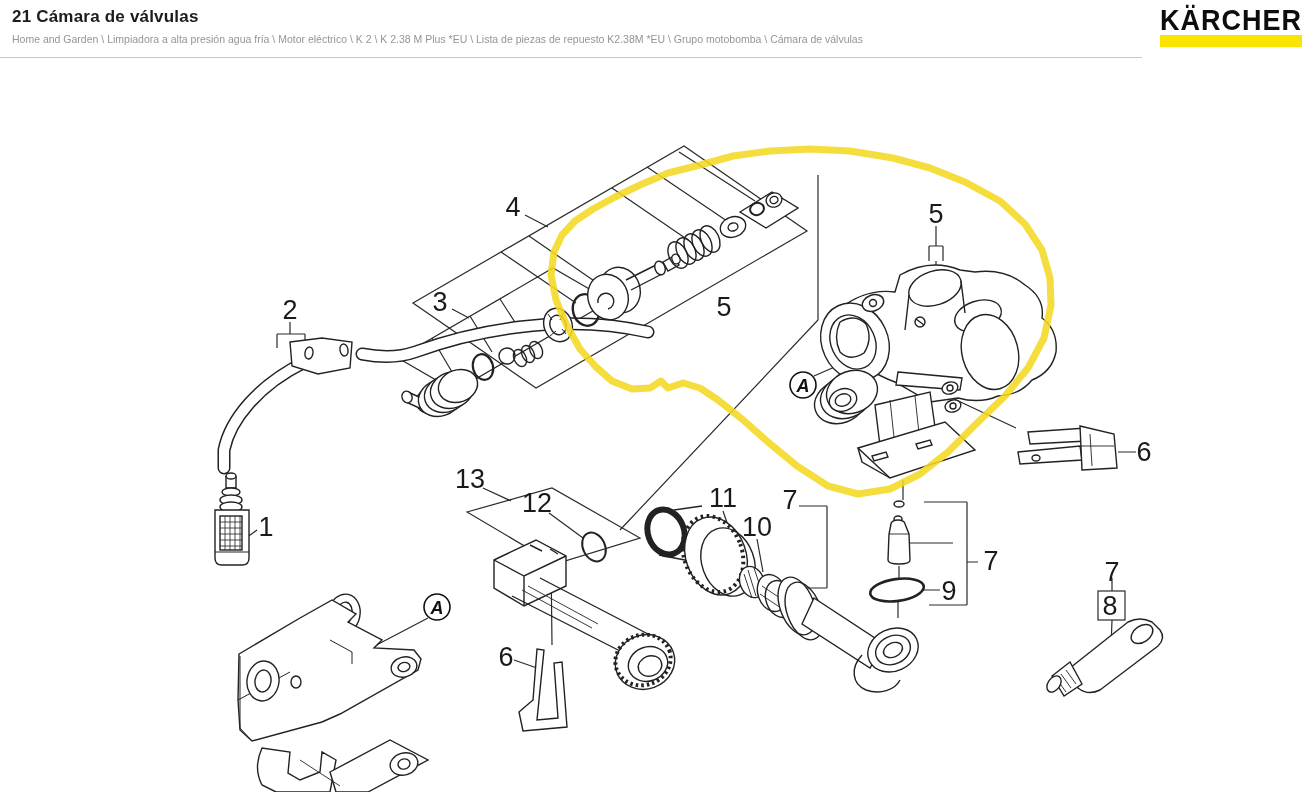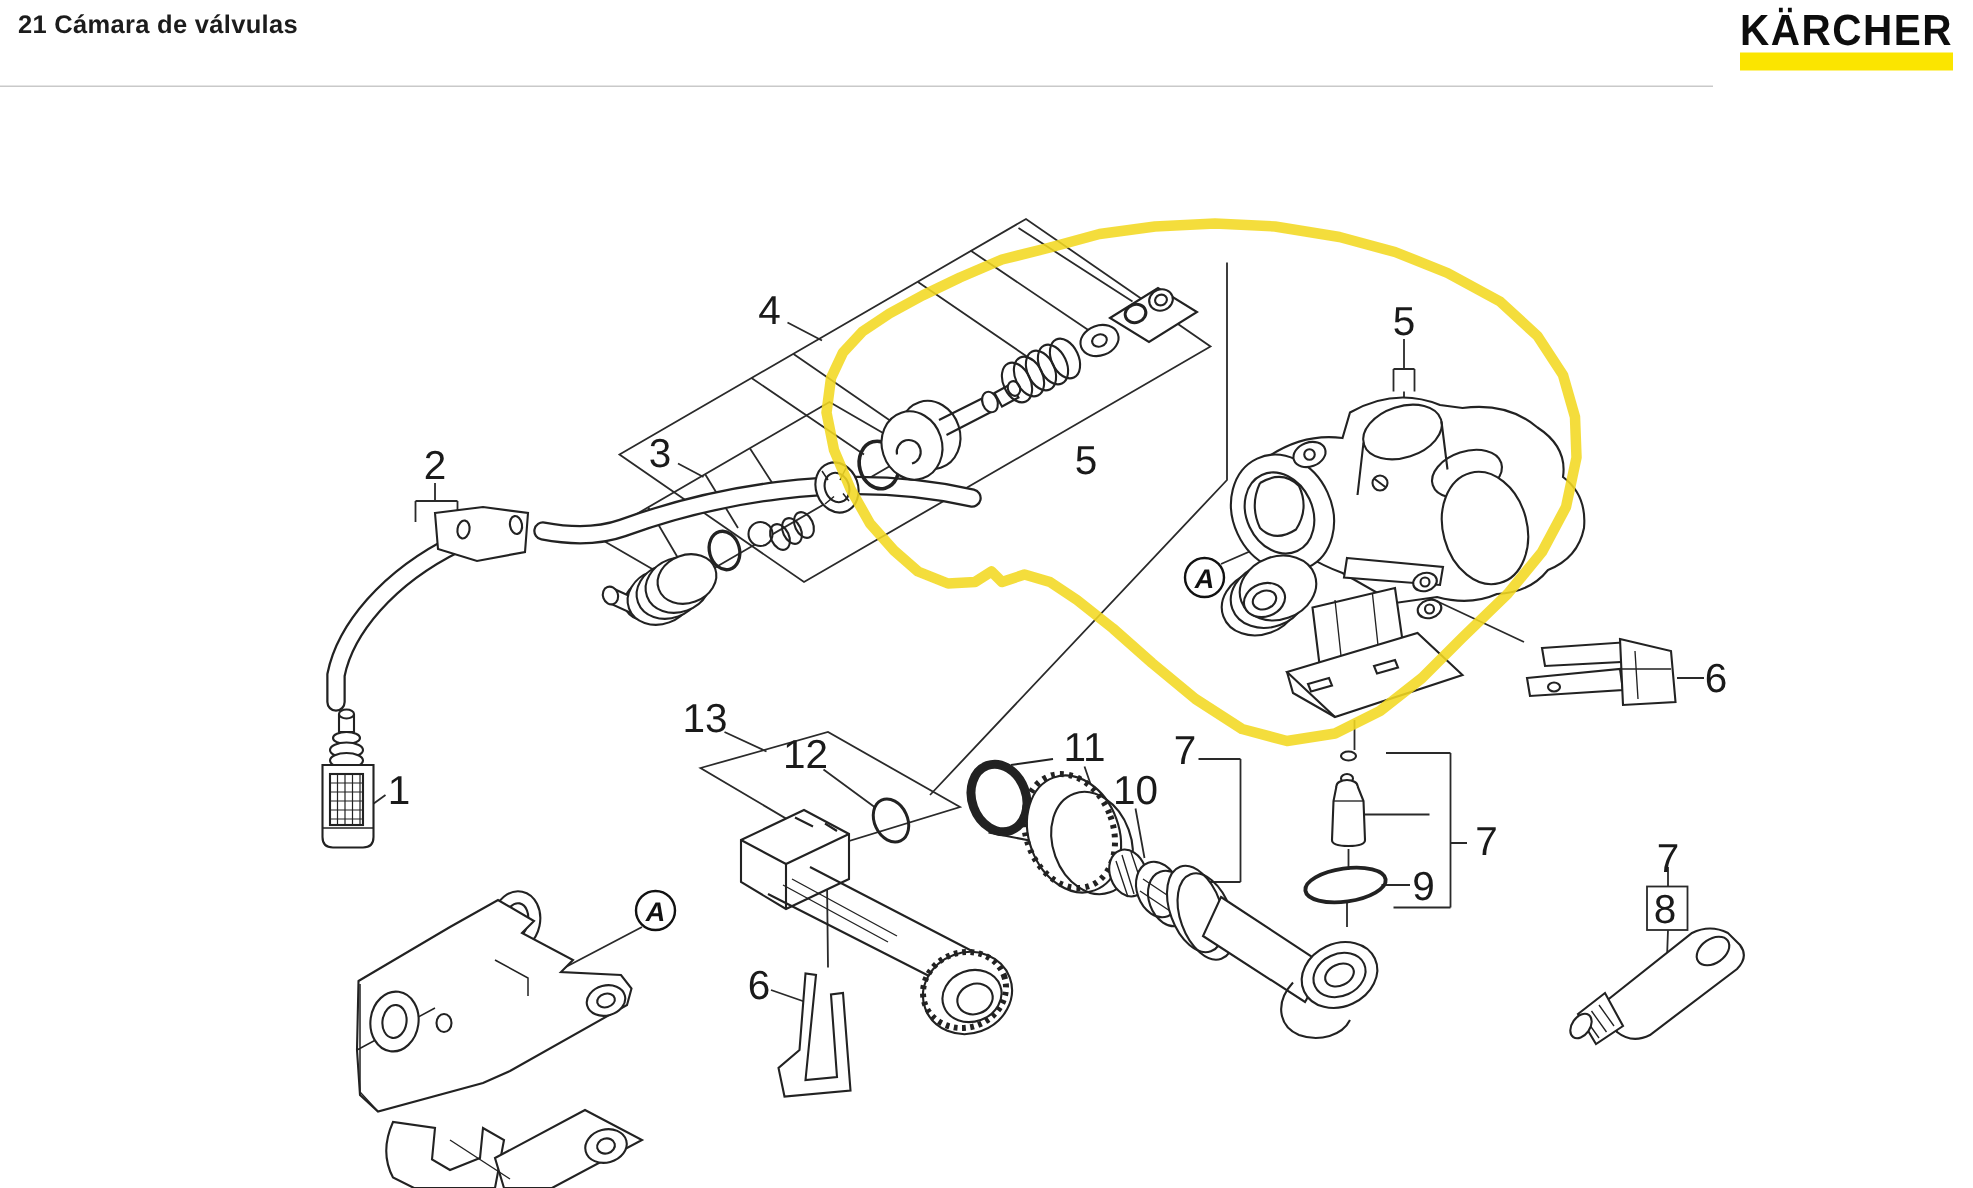--- a/index.html
+++ b/index.html
@@ -29,20 +29,21 @@
   .logo-bar{height:12px;width:100%;margin-top:1px;}
   svg.diagram{position:absolute;top:0;left:0;z-index:1;}
   text.pl{font-family:"Liberation Sans",sans-serif;font-size:27px;fill:#1a1a1a;}
   text.am{font-family:"Liberation Sans",sans-serif;font-size:18px;font-weight:bold;font-style:italic;fill:#111;}
 </style>
 </head>
 <body>
 
 <div class="header">
   <h1 class="page-title">21 Cámara de válvulas</h1>
+  <div class="breadcrumb">Home and Garden \ Limpiadora a alta presión agua fría \ Motor eléctrico \ K 2 \ K 2.38 M Plus *EU \ Lista de piezas de repuesto K2.38M *EU \ Grupo motobomba \ Cámara de válvulas</div>
 </div>
 <div class="logo">
   <span class="logo-text">KÄRCHER</span>
   <div class="logo-bar" style="background: rgb(251, 229, 0);"></div>
 </div>
 
 <svg class="diagram" width="1315" height="792" viewBox="0 0 1315 792">
 
   <g stroke="#2a2a2a" stroke-width="1.2" fill="none">
     <polygon points="413,303 684,146 807,231 536,388"></polygon>

